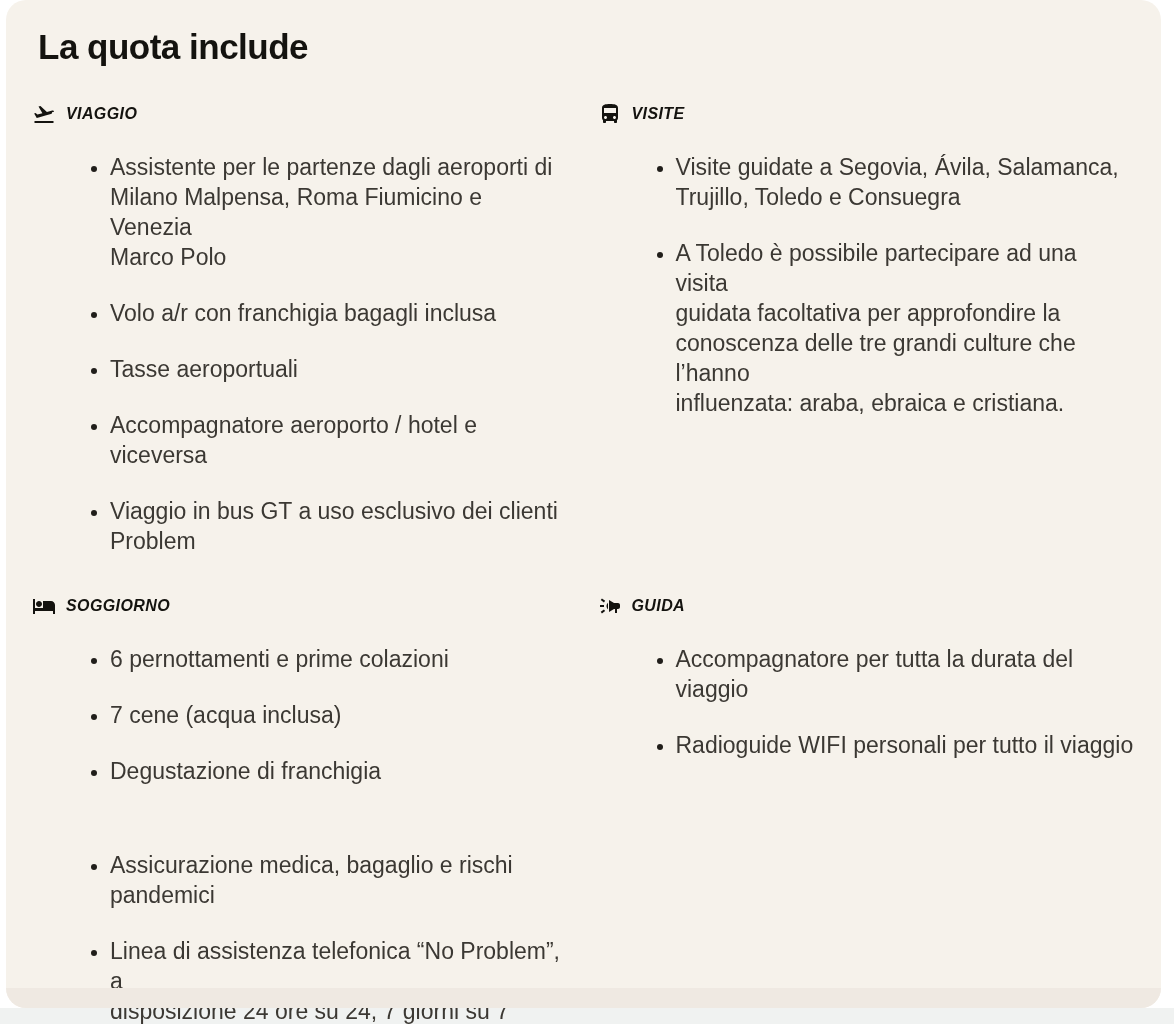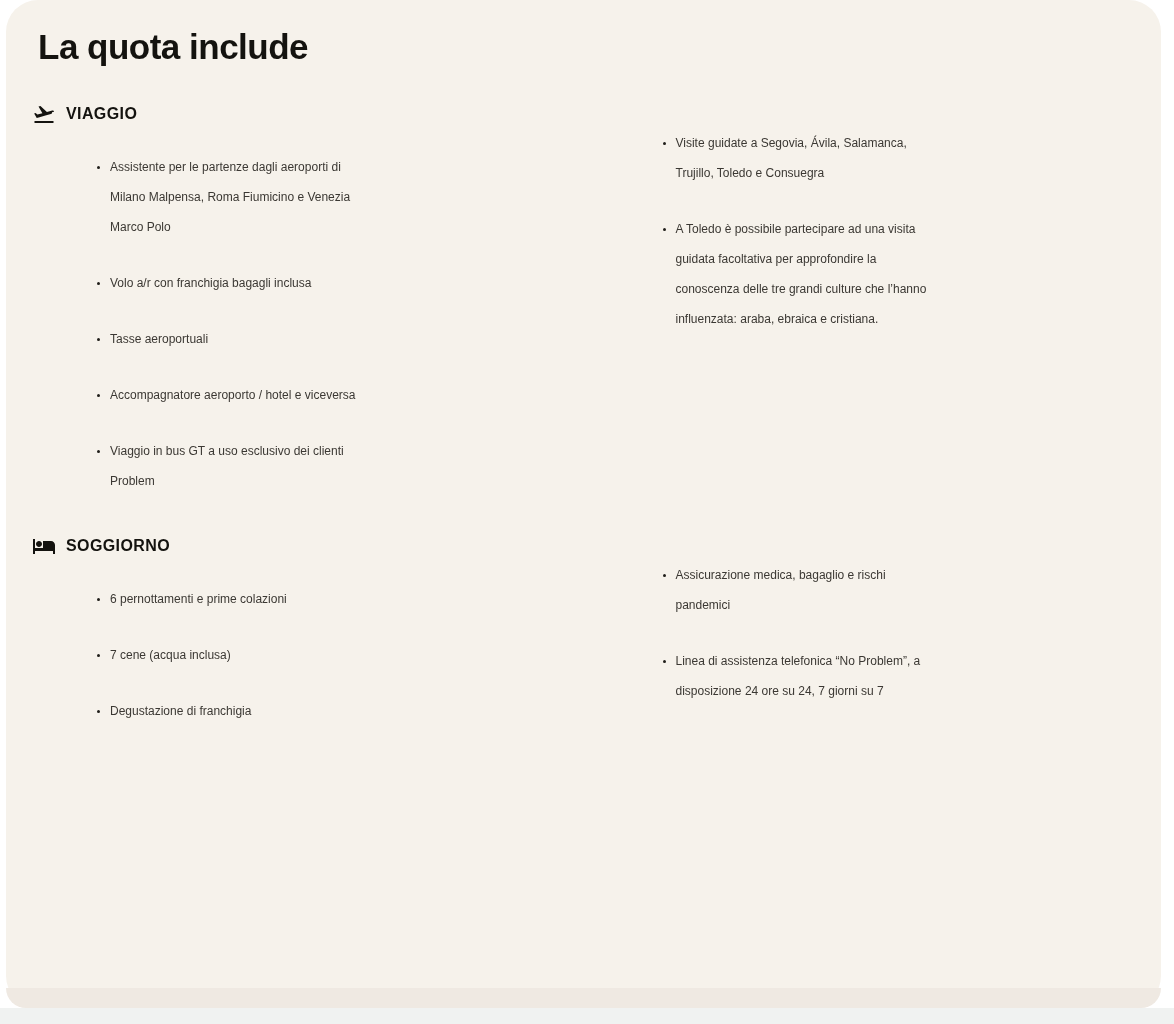--- a/index.html
+++ b/index.html
@@ -12,21 +12,21 @@
     overflow: hidden;
   }
   .page-bottom-strip {
     position: absolute; left: 0; right: 0; bottom: 0;
     height: 16px; background: #f0f2f1; z-index: 0;
   }
   .card {
     position: absolute; top: 0; left: 6px;
     width: 1155px; height: 1008px;
     background: #f6f2eb;
-    border-radius: 32px;
+    border-radius: 20px;
     padding: 26px 26px 0 26px;
     z-index: 1;
   }
   .card::after {
     content: "";
     position: absolute; left: 0; right: 0; bottom: 0;
     height: 20px;
     background: #efe9e2;
     border-radius: 0 0 28px 28px;
   }
@@ -45,31 +45,32 @@
     row-gap: 38px;
   }
   section { min-width: 0; }
   .sec-header {
     display: flex; align-items: center; gap: 10px;
     margin: 0;
     font-size: 16px; line-height: 22px;
     font-weight: 700;
     letter-spacing: 0.4px;
     color: #14130f;
+    font-style: italic;
   }
   .sec-icon { display: inline-flex; width: 24px; height: 24px; color: #14130f; flex: 0 0 auto; }
   .sec-icon svg { width: 24px; height: 24px; }
   .sec-icon.mirrored svg { transform: scaleX(-1); }
   ul.sec-list {
     margin: 26px 0 0 0;
     padding: 0 0 0 78px;
     list-style: disc outside;
   }
   ul.sec-list li {
-    font-size: 12px;
+    font-size: 23px;
     line-height: 30px;
     color: #3b3833;
     margin-bottom: 26px;
     white-space: pre-line;
   }
   ul.sec-list li::marker { color: #201e1a; font-size: 0.85em; }
   ul.sec-list li:last-child { margin-bottom: 0; }
 </style>
 </head>
 <body>
@@ -95,20 +96,28 @@
 Marco Polo</li>
         <li>Volo a/r con franchigia bagagli inclusa</li>
         <li>Tasse aeroportuali</li>
         <li>Accompagnatore aeroporto / hotel e viceversa</li>
         <li>Viaggio in bus GT a uso esclusivo dei clienti
 Problem</li>
       </ul>
     </section>
 
     <section>
+      <h2 class="sec-header">
+        <span class="sec-icon">
+          <svg viewBox="0 0 24 24" fill="currentColor" aria-hidden="true">
+              <path d="M4 16c0 .88.39 1.67 1 2.22V20c0 .55.45 1 1 1h1c.55 0 1-.45 1-1v-1h8v1c0 .55.45 1 1 1h1c.55 0 1-.45 1-1v-1.78c.61-.55 1-1.34 1-2.22V6c0-3.5-3.58-4-8-4s-8 .5-8 4v10zm3.5 1c-.83 0-1.5-.67-1.5-1.5S6.67 14 7.5 14s1.5.67 1.5 1.5S8.33 17 7.5 17zm9 0c-.83 0-1.5-.67-1.5-1.5s.67-1.5 1.5-1.5 1.5.67 1.5 1.5-.67 1.5-1.5 1.5zm1.5-6H6V6h12v5z"></path>
+            </svg>
+        </span>
+        <span>VISITE</span>
+      </h2>
       <ul class="sec-list">
         <li>Visite guidate a Segovia, Ávila, Salamanca,
 Trujillo, Toledo e Consuegra</li>
         <li>A Toledo è possibile partecipare ad una visita
 guidata facoltativa per approfondire la
 conoscenza delle tre grandi culture che l’hanno
 influenzata: araba, ebraica e cristiana.</li>
       </ul>
     </section>
 
@@ -121,20 +130,34 @@
         </span>
         <span>SOGGIORNO</span>
       </h2>
       <ul class="sec-list">
         <li>6 pernottamenti e prime colazioni</li>
         <li>7 cene (acqua inclusa)</li>
         <li>Degustazione di franchigia</li>
       </ul>
     </section>
 
+    <section>
+      <h2 class="sec-header">
+        <span class="sec-icon mirrored">
+          <svg viewBox="0 0 24 24" fill="currentColor" aria-hidden="true">
+              <path d="M18 13v-2h4v2h-4zm-1.14 4.05l3.2 2.4 1.2-1.6-3.2-2.4-1.2 1.6zm4.4-11.05l-1.2-1.6-3.2 2.4 1.2 1.6 3.2-2.4zM4 9c-1.1 0-2 .9-2 2v2c0 1.1.9 2 2 2h1v4h2v-4h1l5 3V6L8 9H4zm11.5 3c0-1.33-.58-2.53-1.5-3.35v6.69c.92-.81 1.5-2.02 1.5-3.34z"></path>
+            </svg>
+        </span>
+        <span>GUIDA</span>
+      </h2>
+      <ul class="sec-list">
+        <li>Accompagnatore per tutta la durata del viaggio</li>
+        <li>Radioguide WIFI personali per tutto il viaggio</li>
+      </ul>
+    </section>
 
     <section>
       <ul class="sec-list">
         <li>Assicurazione medica, bagaglio e rischi
 pandemici</li>
         <li>Linea di assistenza telefonica “No Problem”, a
 disposizione 24 ore su 24, 7 giorni su 7</li>
       </ul>
     </section>
 

